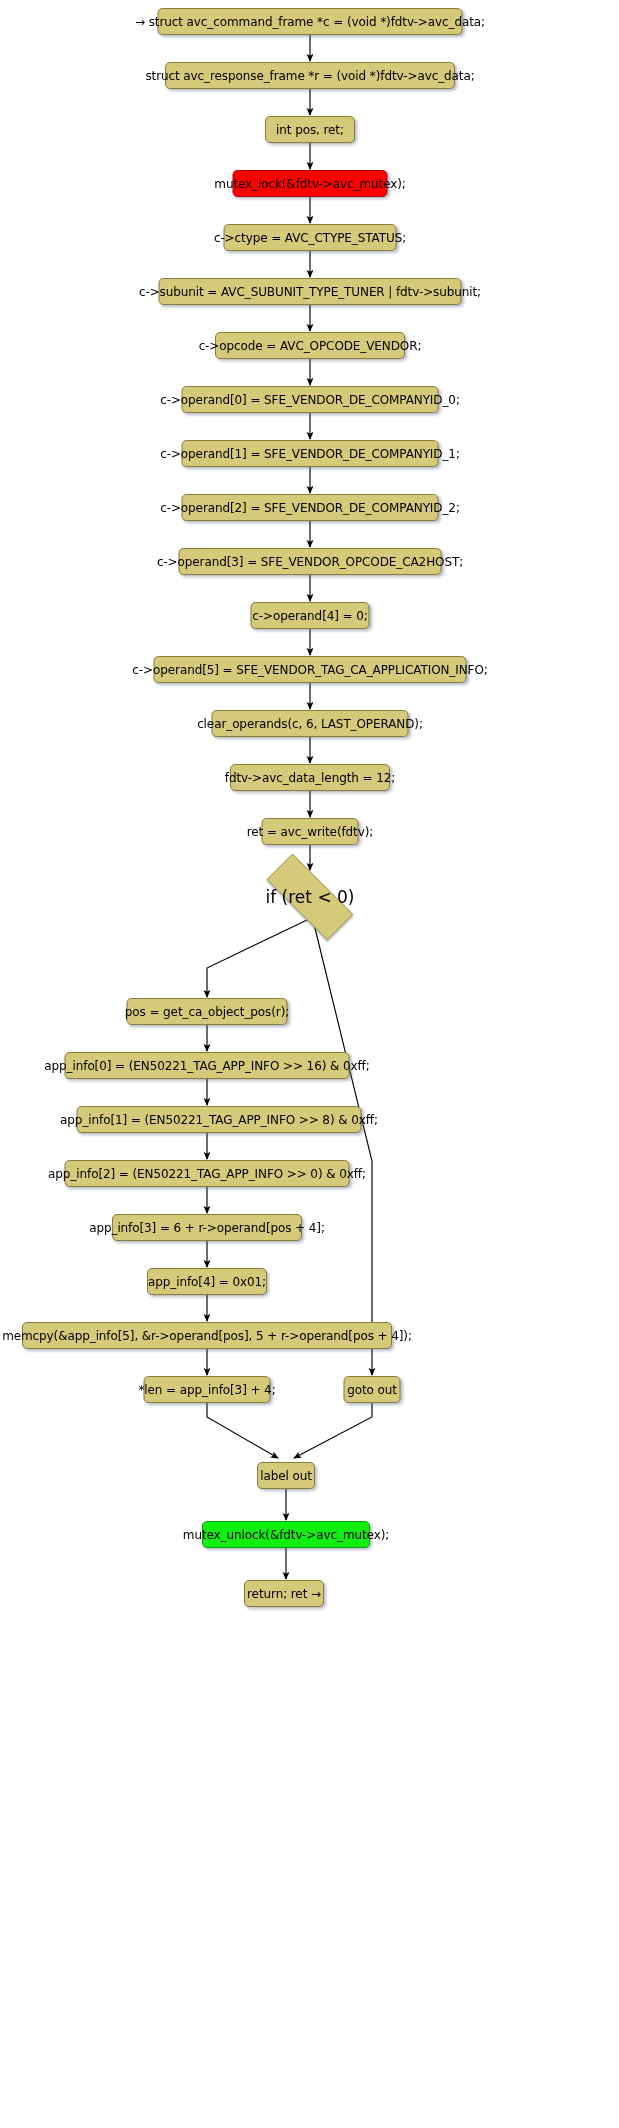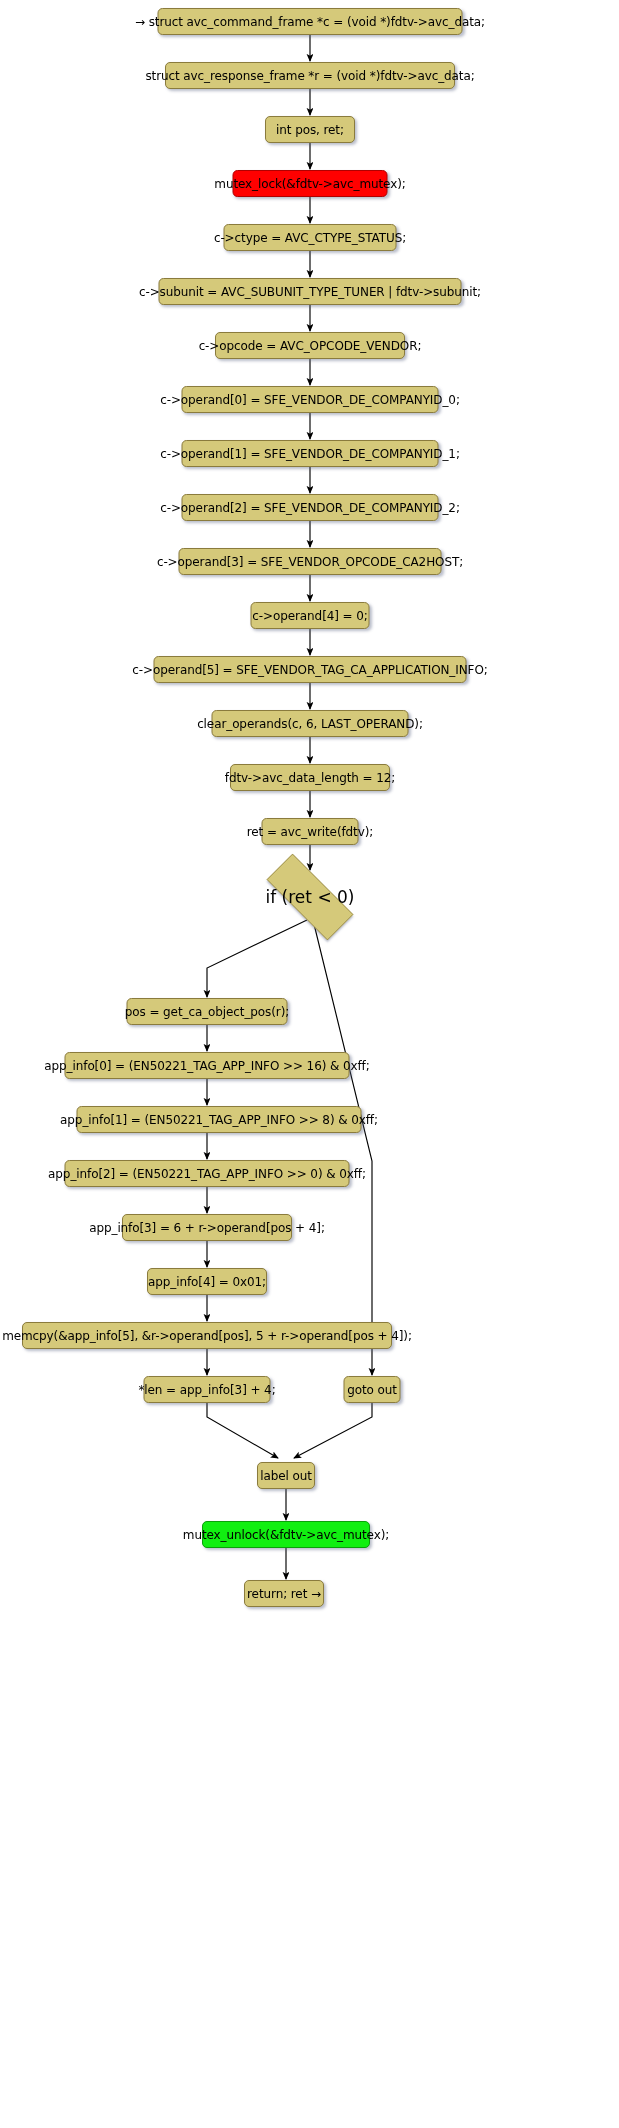--- a/index.html
+++ b/index.html
@@ -178,21 +178,21 @@
       </div>
       <div class="node" style="left: 207px; top: 1052px; width: 285px; height: 27px;">
         <span>app_info[0] = (EN50221_TAG_APP_INFO &gt;&gt; 16) &amp; 0xff;</span>
       </div>
       <div class="node" style="left: 207px; top: 1106px; width: 285px; height: 27px; margin-left: 12px;">
         <span>app_info[1] = (EN50221_TAG_APP_INFO &gt;&gt;  8) &amp; 0xff;</span>
       </div>
       <div class="node" style="left: 207px; top: 1160px; width: 285px; height: 27px;">
         <span>app_info[2] = (EN50221_TAG_APP_INFO &gt;&gt;  0) &amp; 0xff;</span>
       </div>
-      <div class="node" style="left: 207px; top: 1214px; width: 170px; height: 27px;">
+      <div class="node" style="left: 207px; top: 1214px; width: 190px; height: 27px;">
         <span>app_info[3] = 6 + r-&gt;operand[pos + 4];</span>
       </div>
       <div class="node" style="left: 207px; top: 1268px; width: 120px; height: 27px;">
         <span>app_info[4] = 0x01;</span>
       </div>
       <div class="node" style="left: 207px; top: 1322px; width: 370px; height: 27px;">
         <span>memcpy(&amp;app_info[5], &amp;r-&gt;operand[pos], 5 + r-&gt;operand[pos + 4]);</span>
       </div>
       <div class="node" style="left: 207px; top: 1376px; width: 127px; height: 27px;">
         <span>*len = app_info[3] + 4;</span>

